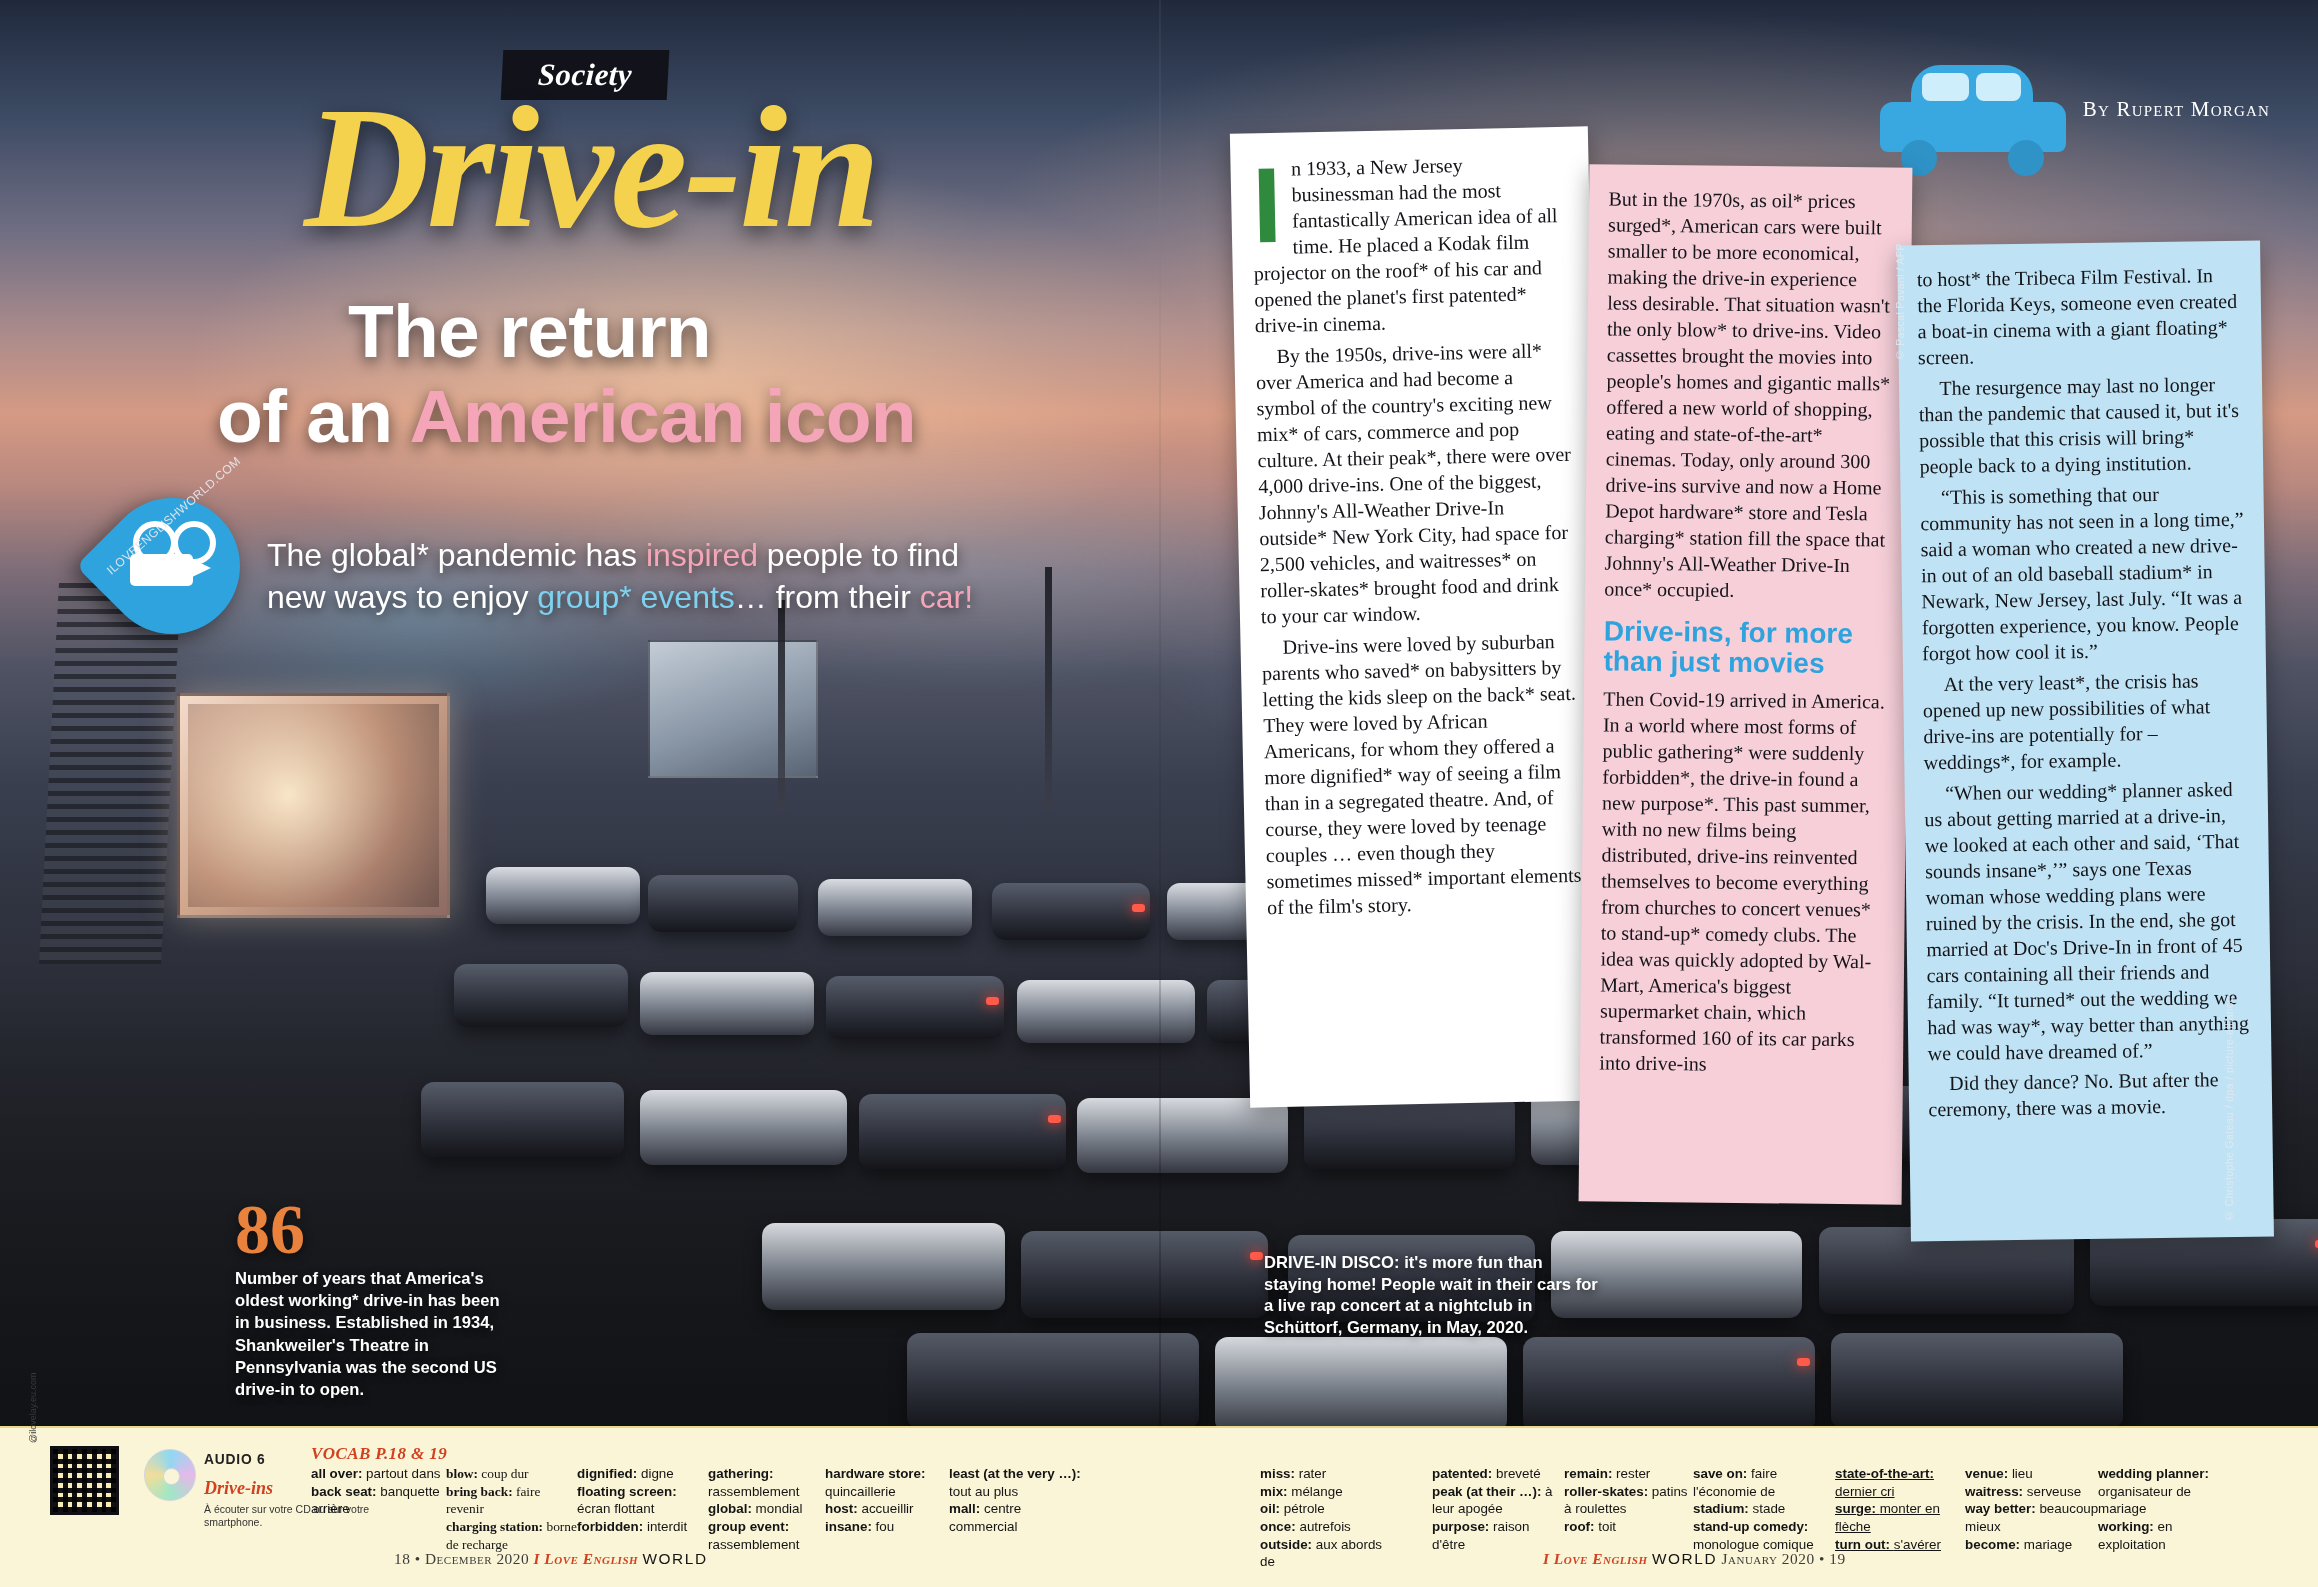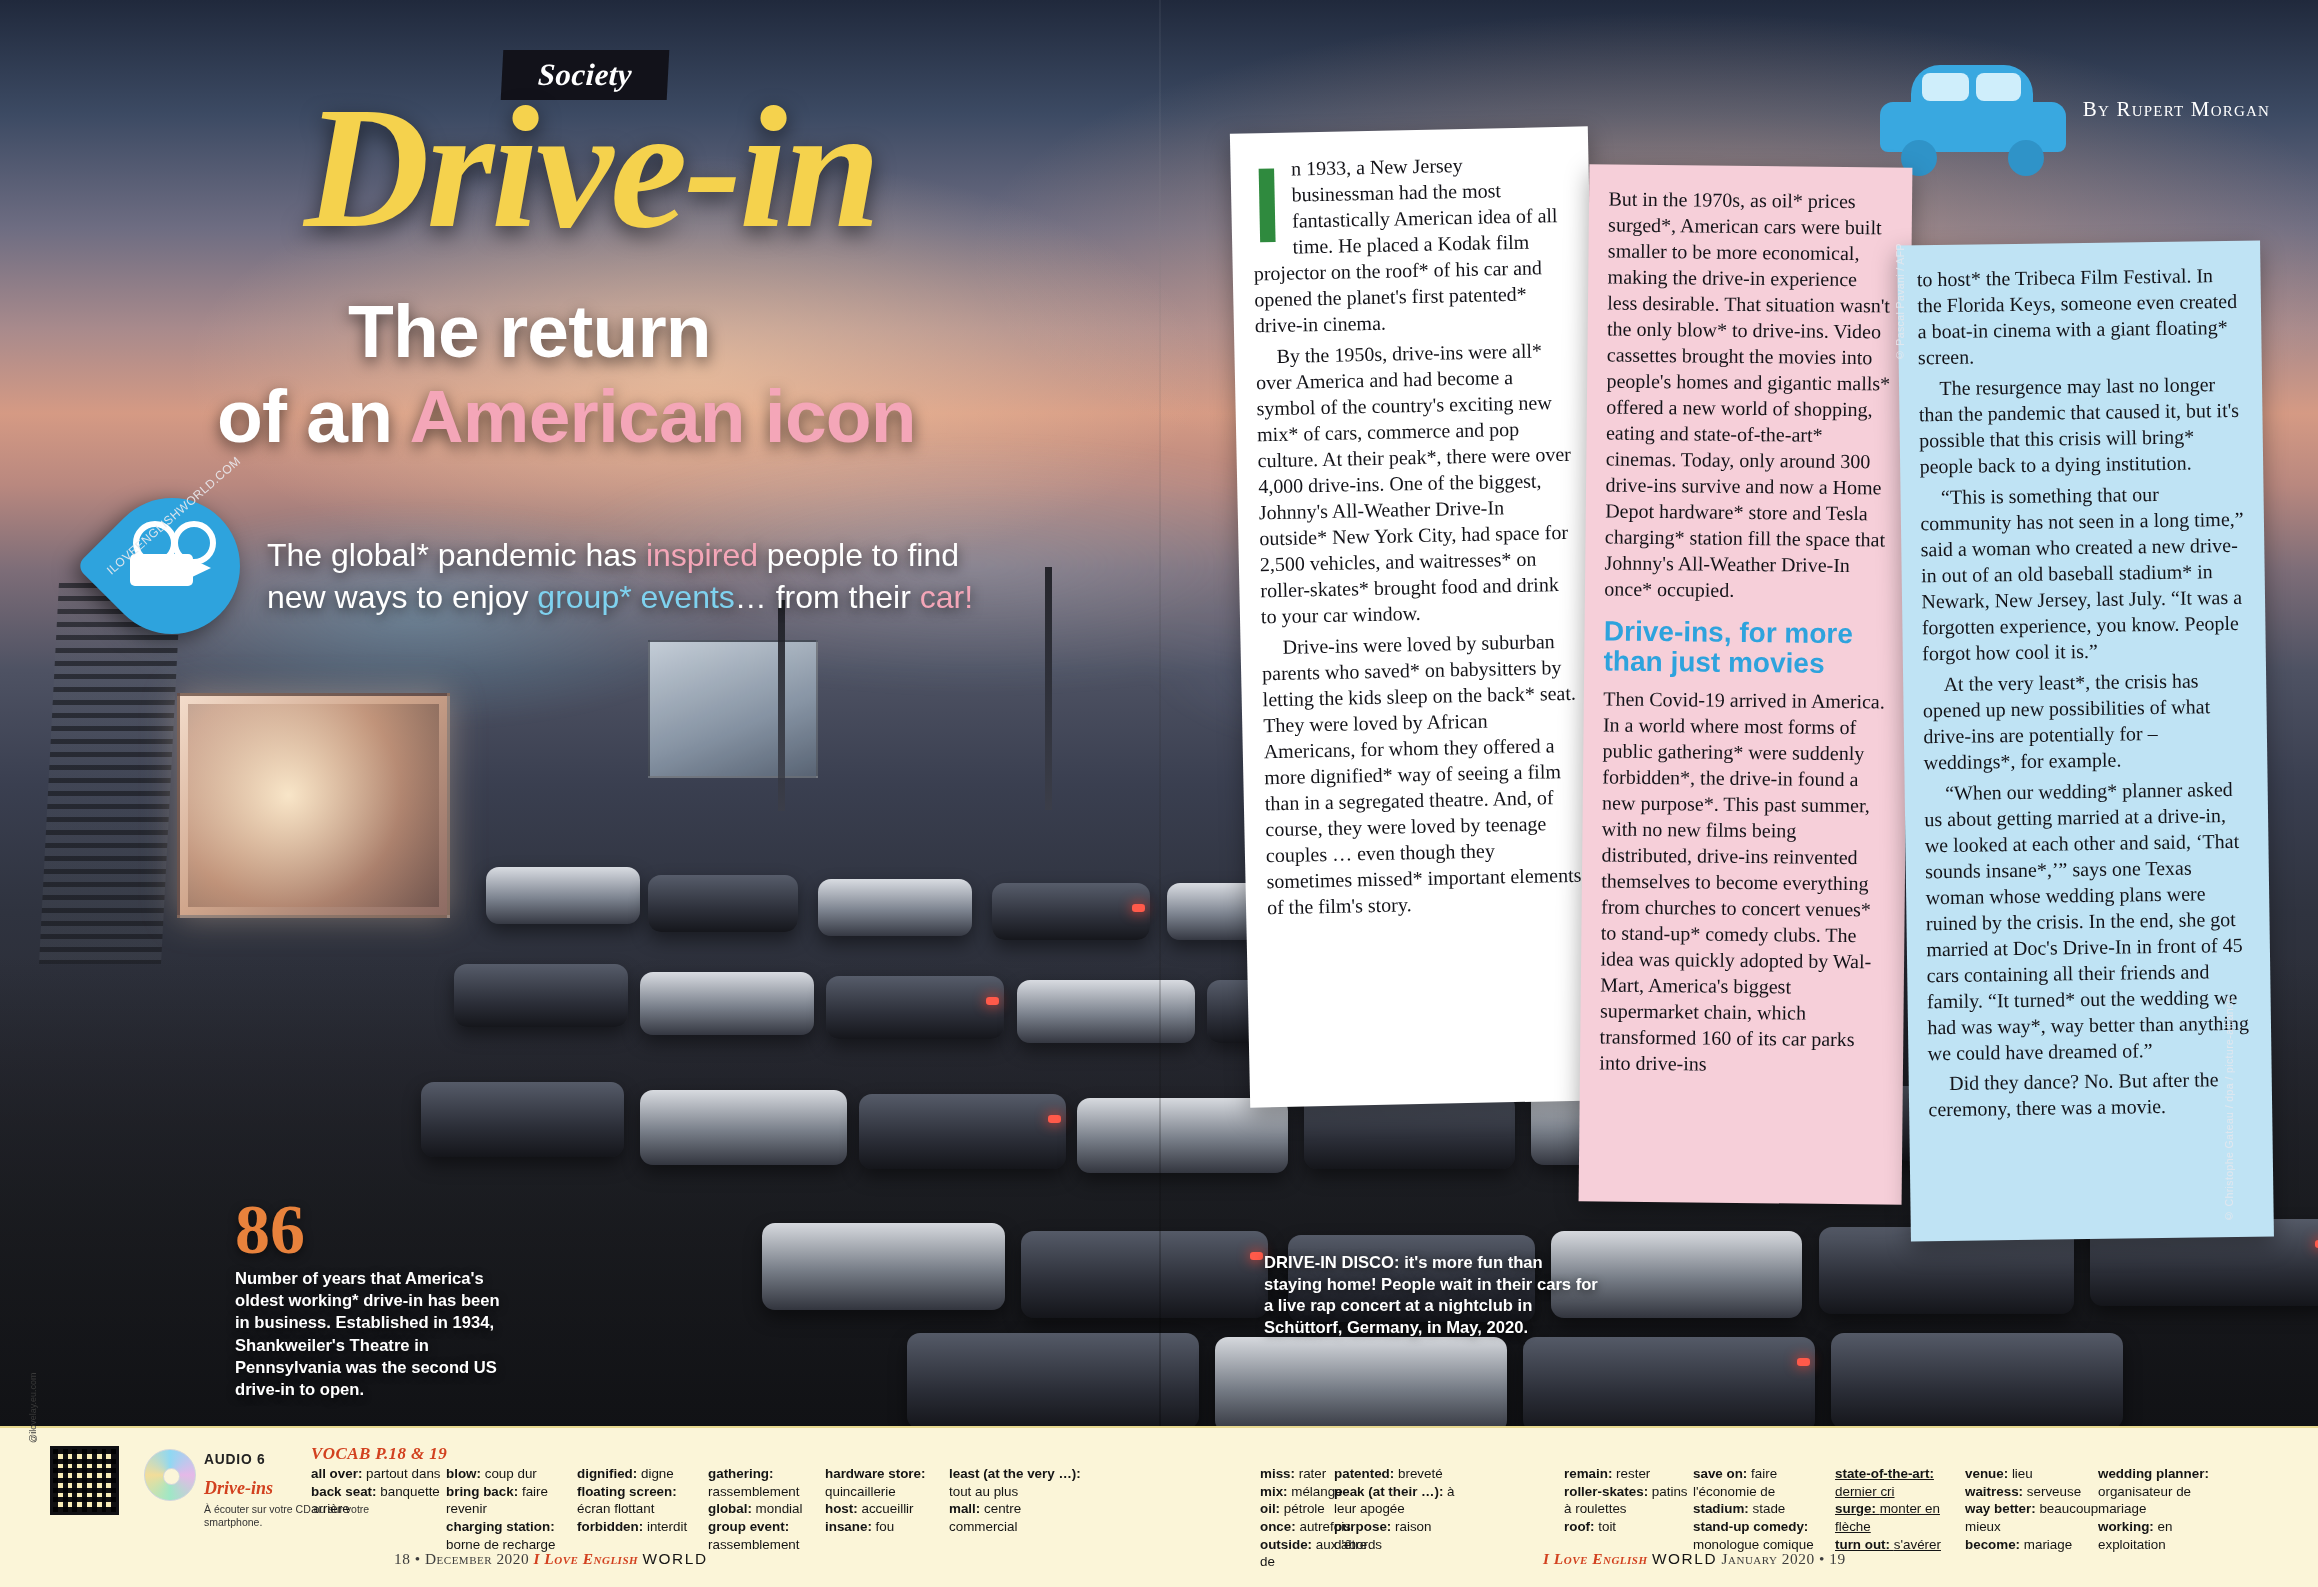--- a/index.html
+++ b/index.html
@@ -436,21 +436,21 @@
     <div class="cd"></div>
     <div class="audio-label">AUDIO 6</div>
     <div class="audio-title">Drive-ins</div>
     <div class="audio-note">À écouter sur votre CD ou sur votre smartphone.</div>
     <div class="vocab-head">VOCAB P.18 &amp; 19</div>
 
     <div class="vcol" style="left:311px;" id="v0">
         <div><span class="t">all over: </span><span>partout dans</span></div>
         <div><span class="t">back seat: </span><span>banquette arrière</span></div>
       </div>
-    <div class="vcol" style="left:446px;" id="v1">
+    <div class="vcol" style="left:446px;font-family:Liberation Serif, serif;" id="v1">
         <div><span class="t">blow: </span><span>coup dur</span></div>
         <div><span class="t">bring back: </span><span>faire revenir</span></div>
         <div><span class="t">charging station: </span><span>borne de recharge</span></div>
       </div>
     <div class="vcol" style="left:577px;" id="v2">
         <div><span class="t">dignified: </span><span>digne</span></div>
         <div><span class="t">floating screen: </span><span>écran flottant</span></div>
         <div><span class="t">forbidden: </span><span>interdit</span></div>
       </div>
     <div class="vcol" style="left:708px;" id="v3">
@@ -467,21 +467,21 @@
         <div><span class="t">least (at the very …): </span><span>tout au plus</span></div>
         <div><span class="t">mall: </span><span>centre commercial</span></div>
       </div>
     <div class="vcol" style="left:1260px;" id="v6">
         <div><span class="t">miss: </span><span>rater</span></div>
         <div><span class="t">mix: </span><span>mélange</span></div>
         <div><span class="t">oil: </span><span>pétrole</span></div>
         <div><span class="t">once: </span><span>autrefois</span></div>
         <div><span class="t">outside: </span><span>aux abords de</span></div>
       </div>
-    <div class="vcol" style="left:1334px;" id="v7">
+    <div class="vcol" style="left:1432px;" id="v7">
         <div><span class="t">patented: </span><span>breveté</span></div>
         <div><span class="t">peak (at their …): </span><span>à leur apogée</span></div>
         <div><span class="t">purpose: </span><span>raison d'être</span></div>
       </div>
     <div class="vcol" style="left:1564px;" id="v8">
         <div><span class="t">remain: </span><span>rester</span></div>
         <div><span class="t">roller-skates: </span><span>patins à roulettes</span></div>
         <div><span class="t">roof: </span><span>toit</span></div>
       </div>
     <div class="vcol" style="left:1693px;" id="v9">

